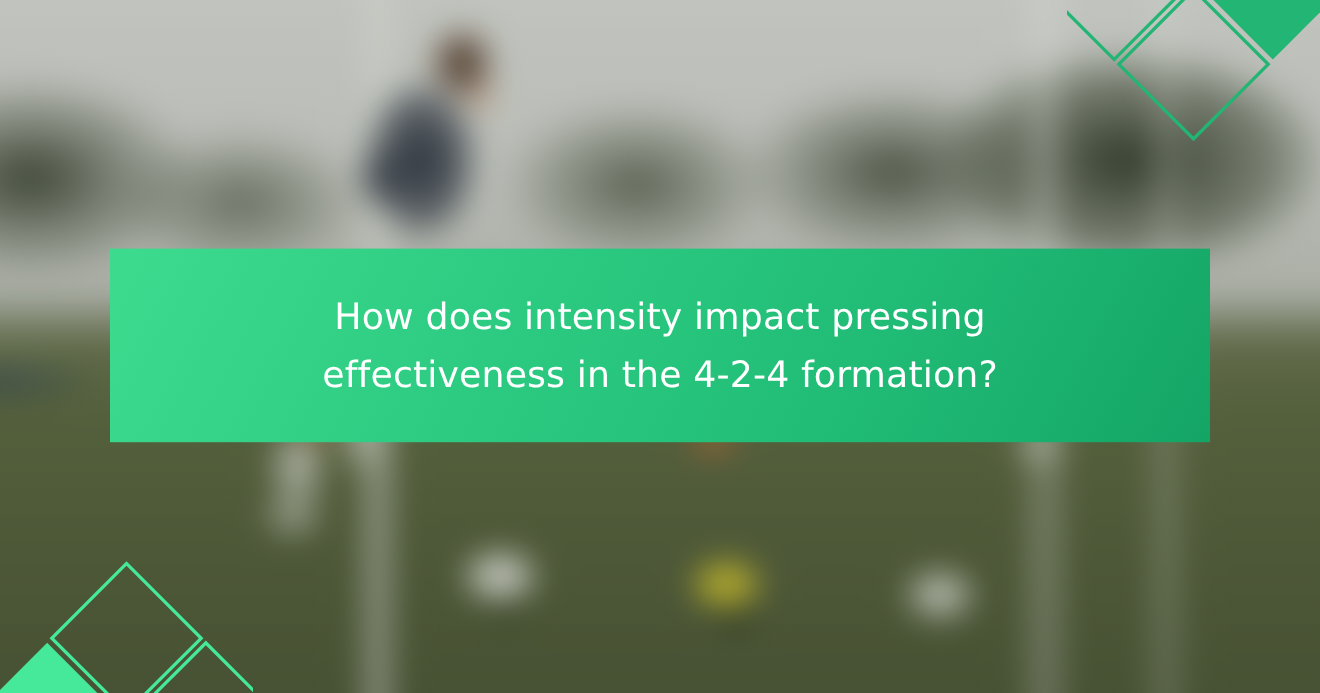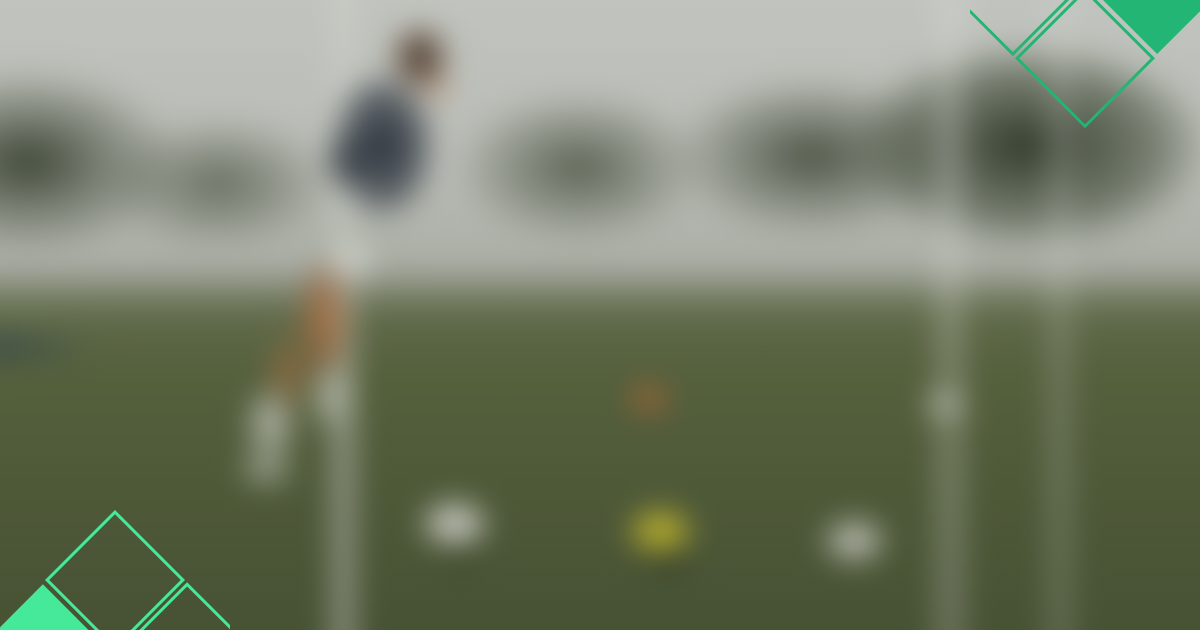--- a/index.html
+++ b/index.html
@@ -128,14 +128,17 @@
 
   <svg class="deco deco-bl" viewBox="0 0 230 230">
     <g transform="translate(115,248) rotate(45)">
       <rect x="-96" y="6" width="96" height="96" fill="#46e99a"></rect>
       <rect x="6" y="6" width="96" height="96" fill="#46e99a"></rect>
       <rect x="-96" y="-96" width="96" height="96" fill="none" stroke="#46e99a" stroke-width="3"></rect>
       <rect x="6" y="-96" width="96" height="96" fill="none" stroke="#46e99a" stroke-width="3"></rect>
     </g>
   </svg>
 
+  <div class="banner">
+    <div class="banner-title">How does intensity impact pressing effectiveness in the 4-2-4 formation?</div>
+  </div>
 
 </div>
 
 </body></html>

